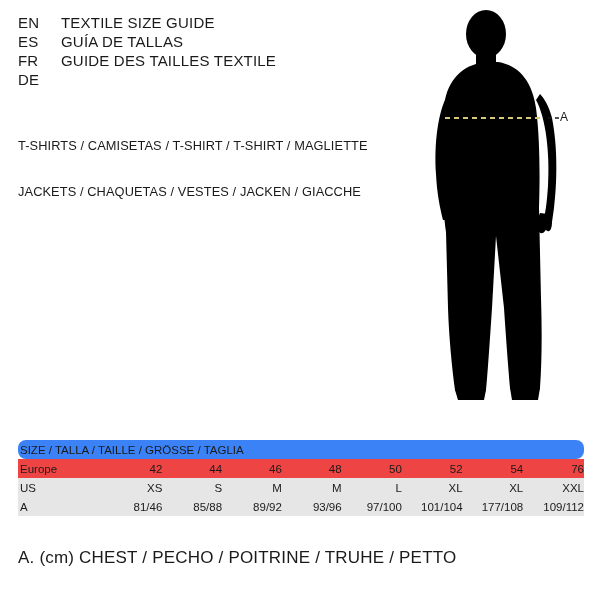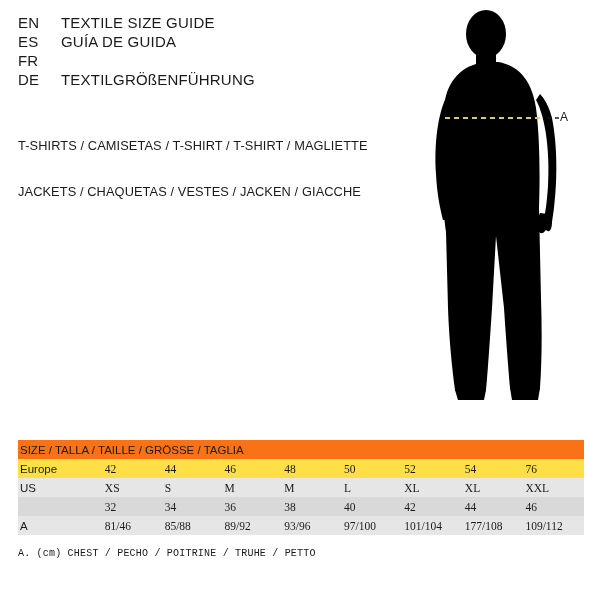--- a/index.html
+++ b/index.html
@@ -95,61 +95,61 @@
     border-collapse: collapse;
     font-size: 11.5px;
   }
   table.size-table td {
     height: 19px;
     padding: 0 0 0 2px;
     vertical-align: middle;
     white-space: nowrap;
   }
   tr.row-head td {
-    background: #f97316;
+    background: #3b82f6;
     color: #1a1a1a;
     font-size: 11.5px;
-  }
-  tr.row-a td { background: #fde047; }
+    border-radius: 8px;
+  }
+  tr.row-a td { background: #ef4444; }
   tr.row-b td { background: #e6e6e6; }
   tr.row-c td { background: #d9d9d9; }
   tr.row-d td { background: #e6e6e6; }
 
   td.col-label { width: 86px; }
-  td.col-v { width: 60px; text-align: left; font-family: Liberation Serif, serif; }
+  td.col-v { width: 60px; text-align: right; }
 
   .footnote {
     position: absolute;
     left: 18px;
     top: 548px;
-    font-size: 10px;
+    font-size: 17px;
     letter-spacing: 0.2px;
-    font-family: Liberation Mono, monospace;
   }
 </style>
 </head>
 <body>
 
 <div class="page">
 
   <div class="lang-block">
     <div class="lang-row">
       <span class="lang-code">EN</span>
       <span class="lang-text">TEXTILE SIZE GUIDE</span>
     </div>
     <div class="lang-row">
       <span class="lang-code">ES</span>
-      <span class="lang-text">GUÍA DE GUIDA</span>
+      <span class="lang-text">GUÍA DE TALLAS</span>
     </div>
     <div class="lang-row">
       <span class="lang-code">FR</span>
+      <span class="lang-text">GUIDE DES TAILLES TEXTILE</span>
     </div>
     <div class="lang-row">
       <span class="lang-code">DE</span>
-      <span class="lang-text">TEXTILGRÖßENFÜHRUNG</span>
     </div>
   </div>
 
   <div class="cat-block">
     <div class="cat-line">T-SHIRTS / CAMISETAS / T-SHIRT / T-SHIRT / MAGLIETTE</div>
     <div class="cat-line">JACKETS / CHAQUETAS / VESTES / JACKEN / GIACCHE</div>
   </div>
 
   <div class="figure-wrap">
     <svg class="figure-svg" width="200" height="400" viewBox="0 0 200 400">
@@ -219,31 +219,20 @@
         <td class="col-label">US</td>
         <td class="col-v">XS</td>
         <td class="col-v">S</td>
         <td class="col-v">M</td>
         <td class="col-v">M</td>
         <td class="col-v">L</td>
         <td class="col-v">XL</td>
         <td class="col-v">XL</td>
         <td class="col-v">XXL</td>
       </tr>
-      <tr class="row-c">
-        <td class="col-label"></td>
-        <td class="col-v">32</td>
-        <td class="col-v">34</td>
-        <td class="col-v">36</td>
-        <td class="col-v">38</td>
-        <td class="col-v">40</td>
-        <td class="col-v">42</td>
-        <td class="col-v">44</td>
-        <td class="col-v">46</td>
-      </tr>
       <tr class="row-d">
         <td class="col-label">A</td>
         <td class="col-v">81/46</td>
         <td class="col-v">85/88</td>
         <td class="col-v">89/92</td>
         <td class="col-v">93/96</td>
         <td class="col-v">97/100</td>
         <td class="col-v">101/104</td>
         <td class="col-v">177/108</td>
         <td class="col-v">109/112</td>

